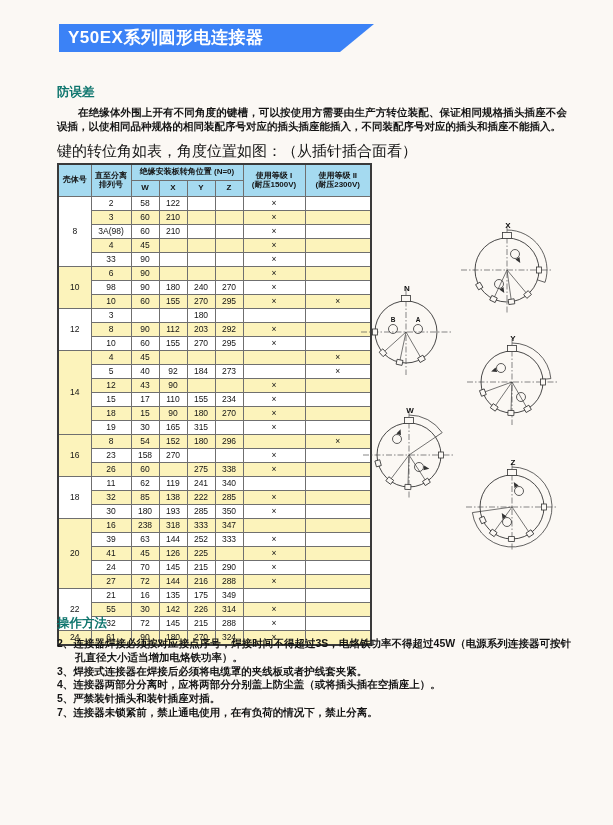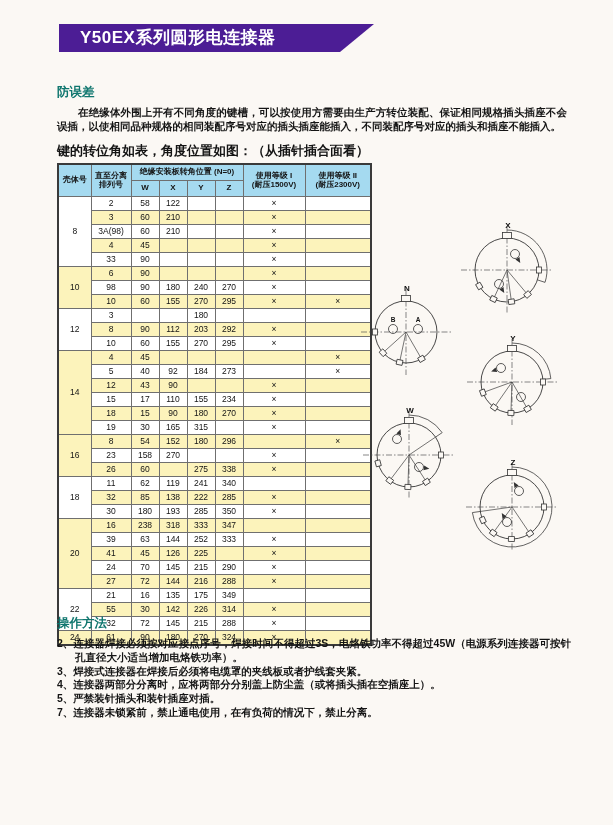--- a/index.html
+++ b/index.html
@@ -4,32 +4,32 @@
 <style>
   html,body{margin:0;padding:0;}
   body{
     width:613px;height:825px;position:relative;overflow:hidden;
     background:#fbf8f4;
     font-family:"Liberation Sans","DejaVu Sans",sans-serif;
     color:#141414;
   }
   .banner{
     position:absolute;left:59px;top:24px;width:315px;height:28px;
-    background:#4c1d95;
+    background:#3b82f6;
     clip-path:polygon(0 0,100% 0,calc(100% - 34px) 100%,0 100%);
     color:#ffffff;font-weight:bold;font-size:17px;line-height:28px;
-    padding-left:21px;box-sizing:border-box;letter-spacing:0.5px;
+    padding-left:9px;box-sizing:border-box;letter-spacing:0.5px;
   }
   .sec-error{position:absolute;left:57px;top:84px;width:510px;}
   .sec-heading{color:#0f766e;font-size:12.5px;font-weight:bold;margin:0 0 5px 0;}
   .body-para{
     font-size:10.5px;font-weight:bold;line-height:13.8px;margin:0;
     text-indent:2em;text-align:justify;font-family:Liberation Serif, serif;
   }
-  .table-intro{font-size:13px;font-weight:bold;margin:8px 0 0 0;}
+  .table-intro{font-size:15px;font-weight:normal;margin:8px 0 0 0;}
 
   table.rot{
     position:absolute;left:57px;top:163px;width:313px;
     border-collapse:collapse;table-layout:fixed;
     font-size:8.5px;border:2px solid #3a3a3a;background:#ffffff;
   }
   table.rot th,table.rot td{
     border:1px solid #6f6f6f;padding:0;text-align:center;
     height:13px;line-height:1.05;overflow:hidden;white-space:nowrap;
   }

